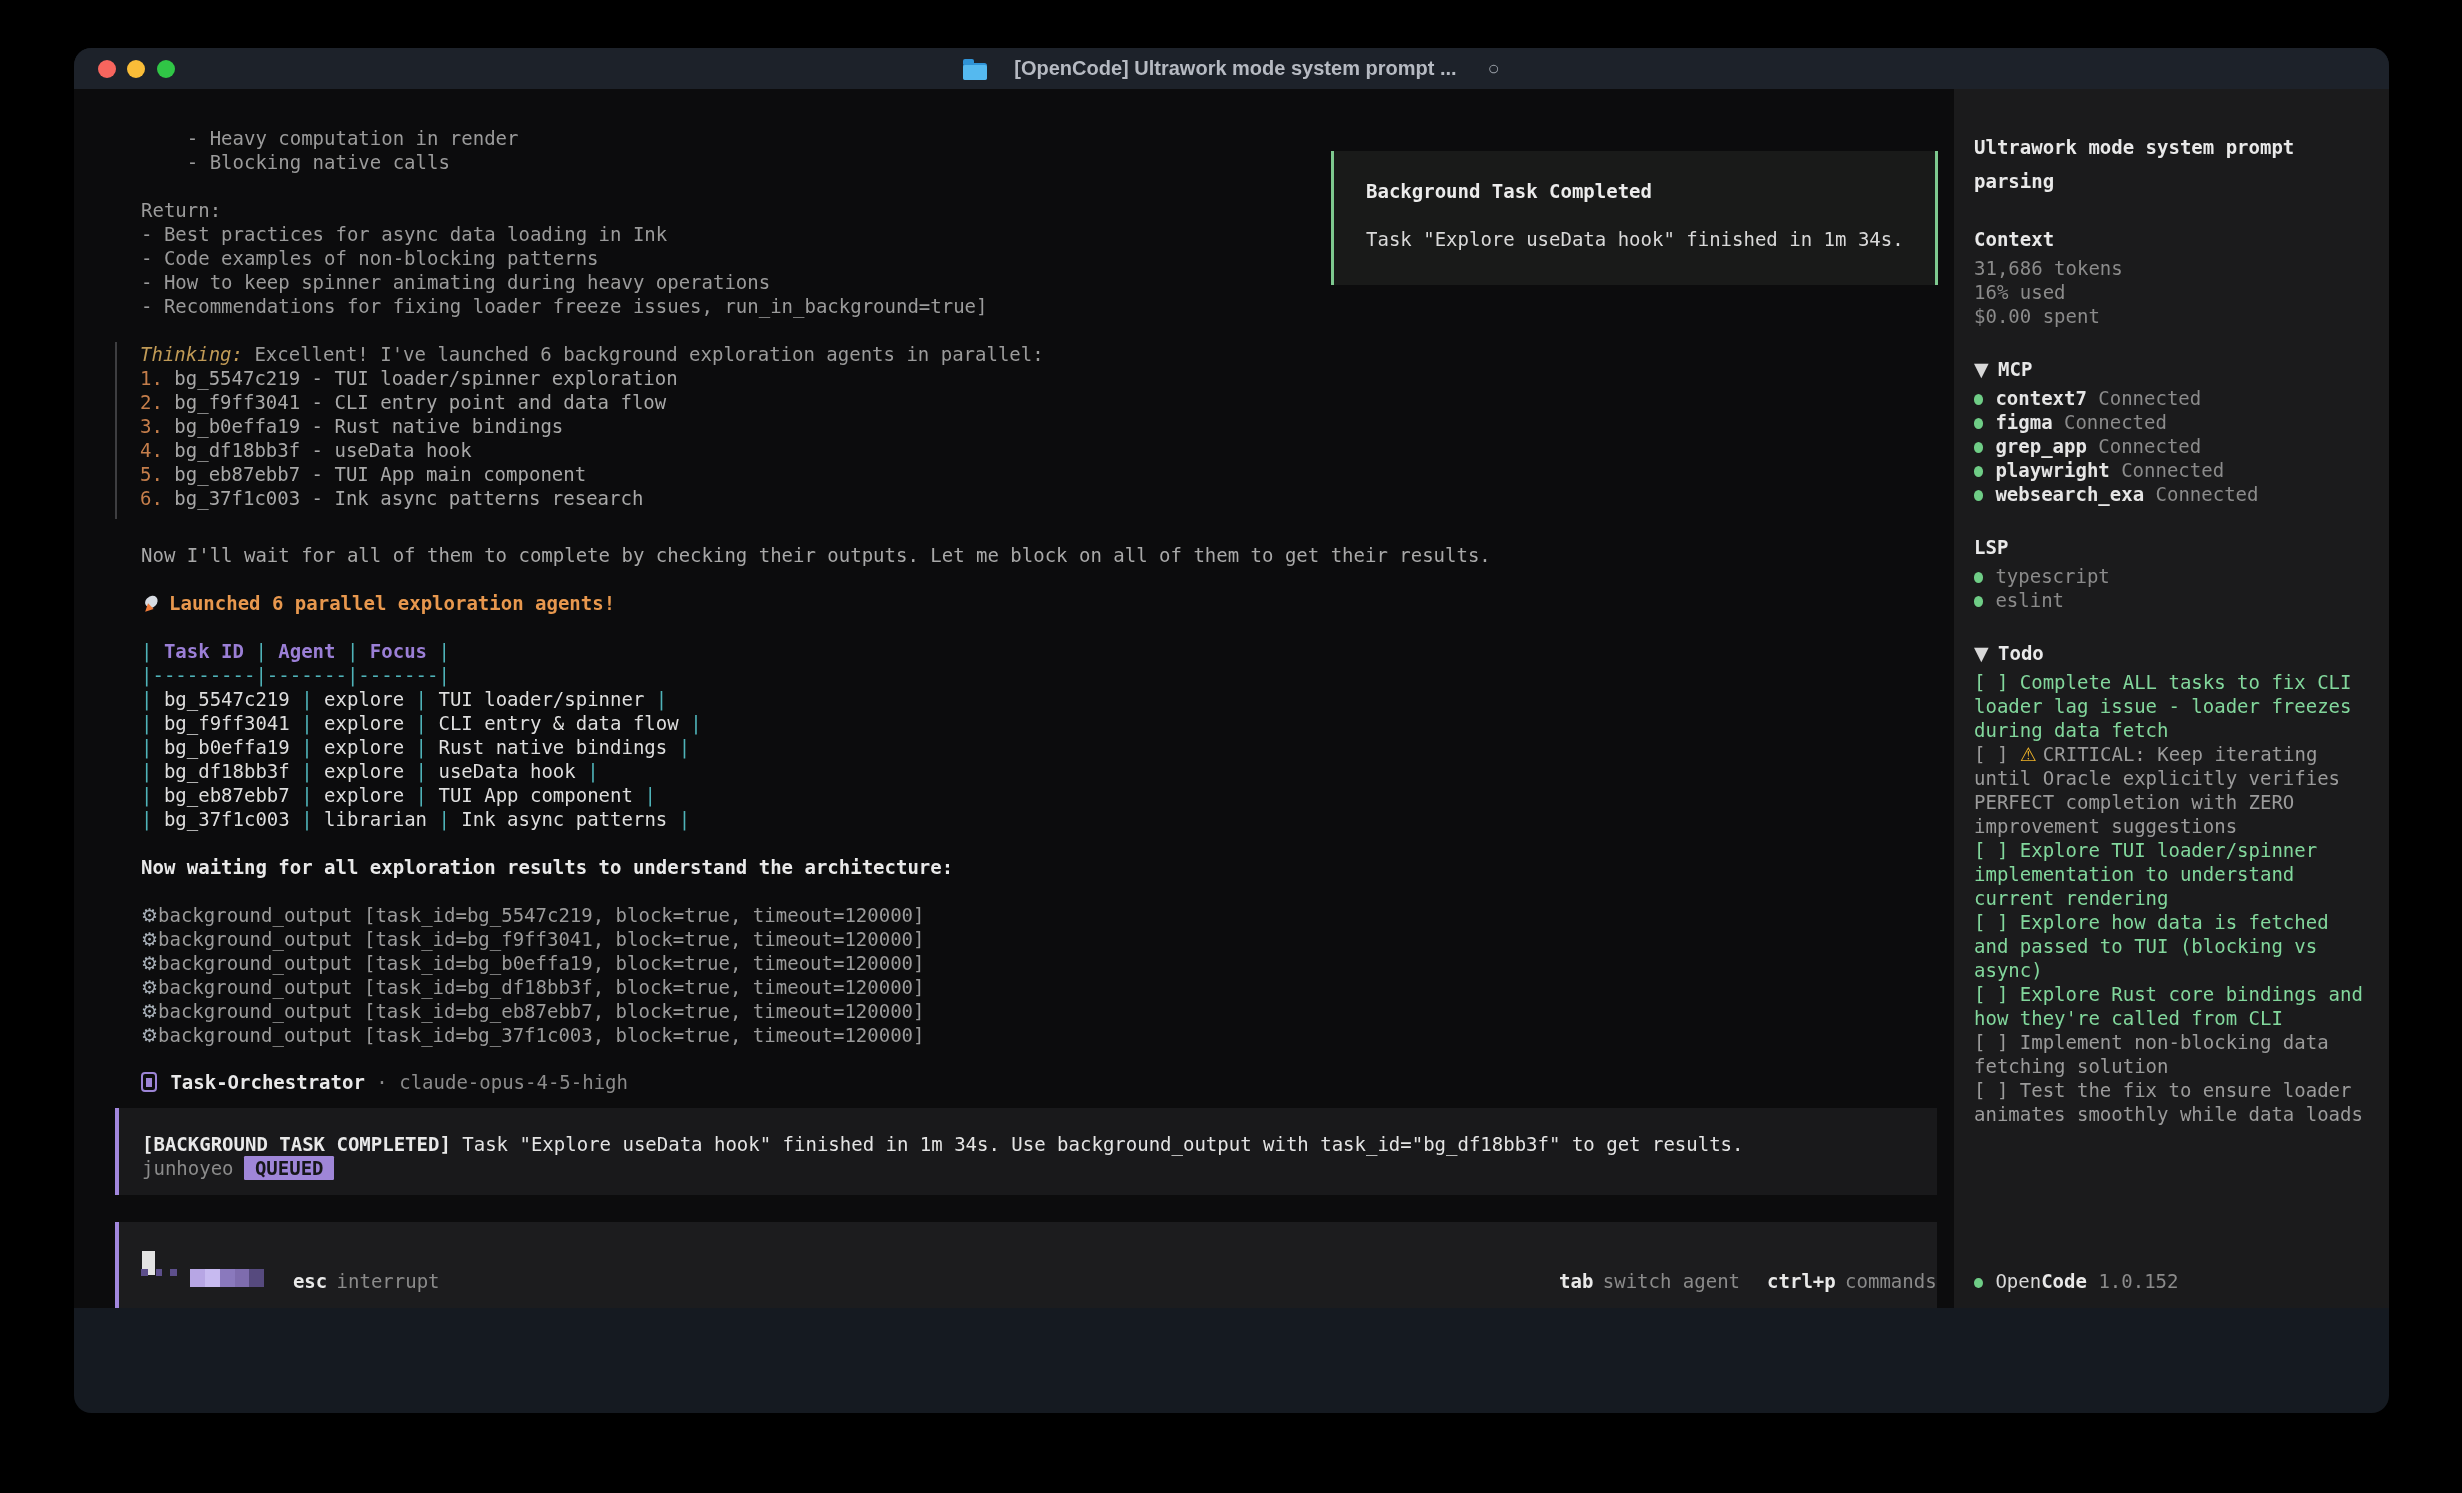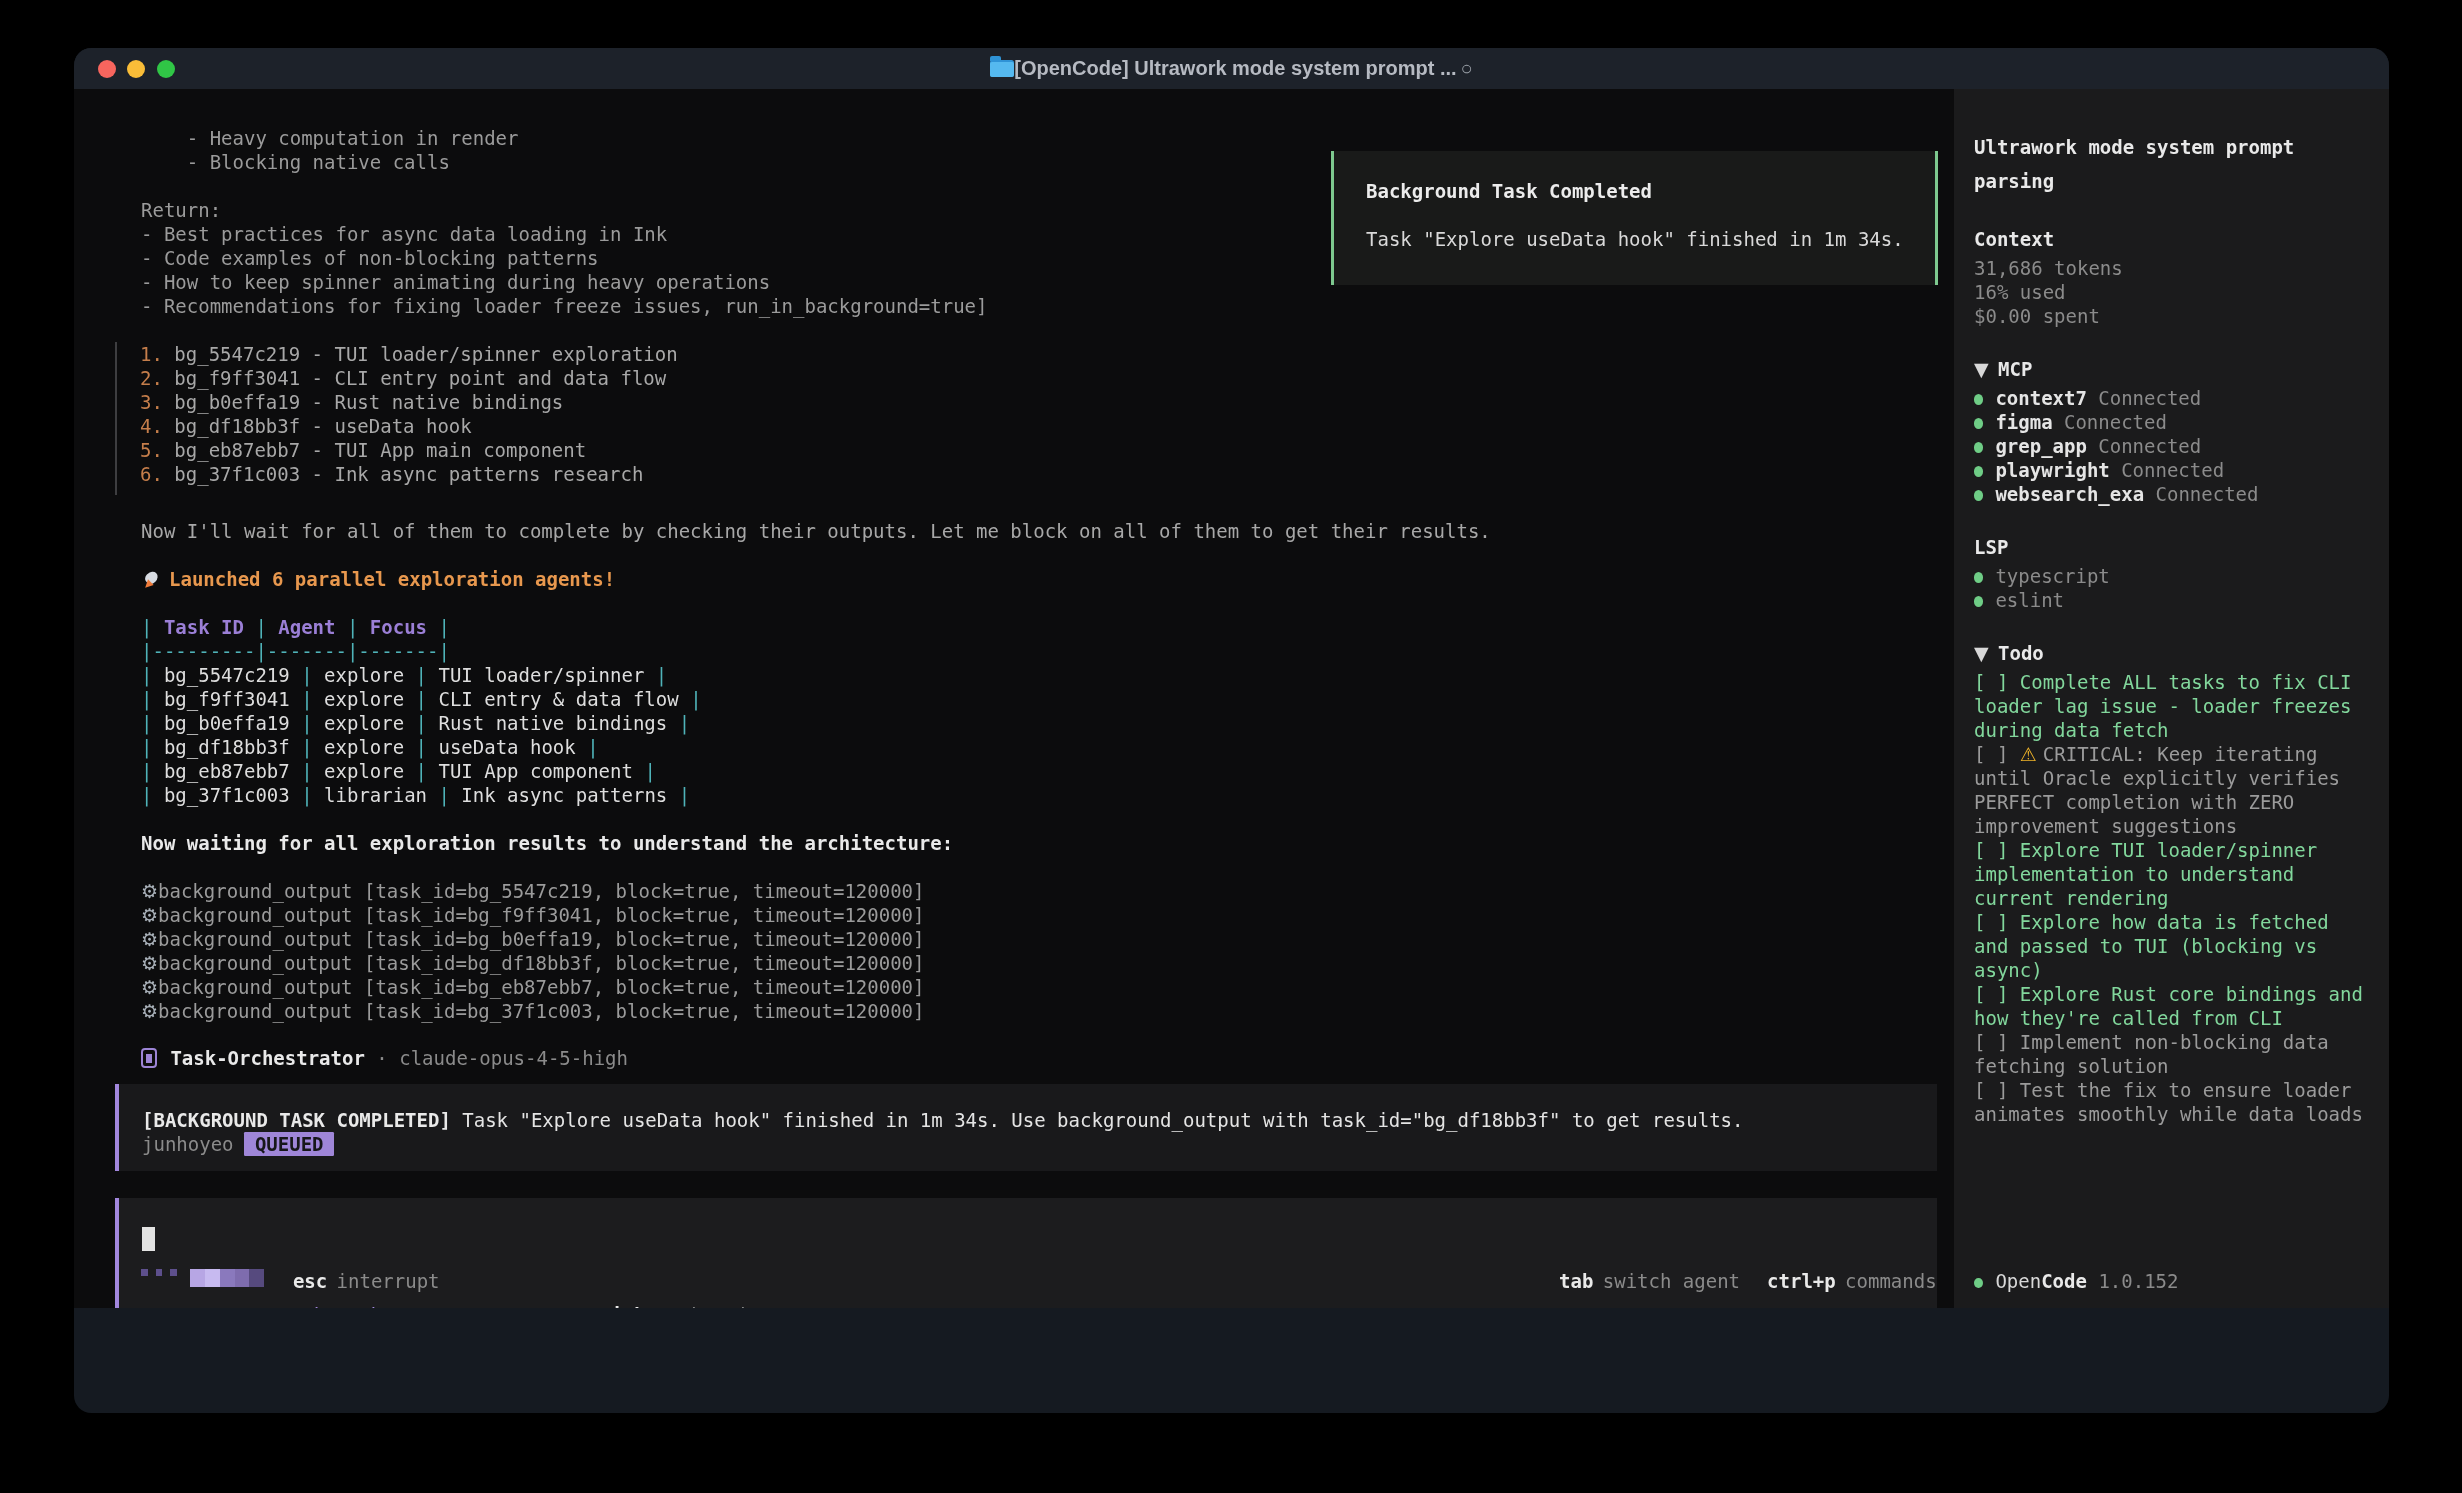--- a/index.html
+++ b/index.html
@@ -6,21 +6,21 @@
   html,body { width:2462px; height:1493px; background:#000; overflow:hidden;
     font-family:"DejaVu Sans Mono", monospace; }
   .window { position:absolute; left:74px; top:48px; width:2315px; height:1365px;
     background:#151a21; border-radius:17.4px; overflow:hidden;
     box-shadow:0 20px 60px rgba(0,0,0,.8); }
   .titlebar { height:41px; background:#1d222a; position:relative; display:flex;
     align-items:center; justify-content:center; }
   .lights { position:absolute; left:24px; top:0; height:41px; display:flex; align-items:center; gap:11.4px; }
   .light { width:18px; height:18px; border-radius:50%; }
   .light.red{ background:#f7655e; } .light.yellow{ background:#f9bd38; } .light.green{ background:#30c646; }
-  .title { display:flex; align-items:center; gap:0; color:#b6bac2;
+  .title { display:flex; align-items:flex-end; gap:27px; color:#b6bac2;
     font:700 20px "Liberation Sans", sans-serif; }
   .folder { position:relative; width:24px; height:17.4px; background:#2f93d6; border-radius:2.7px; display:inline-block; }
   .folder::before { content:""; position:absolute; left:0; top:-4px; width:10.7px; height:5.4px;
     background:#2f93d6; border-radius:2px 2px 0 0; }
   .folder::after { content:""; position:absolute; left:0; top:2.7px; width:24px; height:14.7px;
     background:#55b9ef; border-radius:2px; }
   .title-circle { color:#9aa0a8; font-weight:400; font-size:20px; margin-left:4px; }
 
   .content { display:flex; height:1219px; }
   .main { width:1880px; background:#0c0c0d; position:relative; overflow:hidden; }
@@ -128,20 +128,21 @@
             <div class="ln gray indent">    - Blocking native calls</div>
             <div class="ln gray indent"></div>
             <div class="ln gray indent">Return:</div>
             <div class="ln gray indent">- Best practices for async data loading in Ink</div>
             <div class="ln gray indent">- Code examples of non-blocking patterns</div>
             <div class="ln gray indent">- How to keep spinner animating during heavy operations</div>
             <div class="ln gray indent">- Recommendations for fixing loader freeze issues, run_in_background=true]</div>
           </div>
 
         <div class="think">
+          <div class="ln"><span class="tk">Thinking:</span><span class="gray"> Excellent! I've launched 6 background exploration agents in parallel:</span></div>
           <div>
 
           <div class="ln"><span class="num">1.</span><span class="gray2"> bg_5547c219 - TUI loader/spinner exploration</span></div>
               <div class="ln"><span class="num">2.</span><span class="gray2"> bg_f9ff3041 - CLI entry point and data flow</span></div>
               <div class="ln"><span class="num">3.</span><span class="gray2"> bg_b0effa19 - Rust native bindings</span></div>
               <div class="ln"><span class="num">4.</span><span class="gray2"> bg_df18bb3f - useData hook</span></div>
               <div class="ln"><span class="num">5.</span><span class="gray2"> bg_eb87ebb7 - TUI App main component</span></div>
               <div class="ln"><span class="num">6.</span><span class="gray2"> bg_37f1c003 - Ink async patterns research</span></div>
             </div>
         </div>

